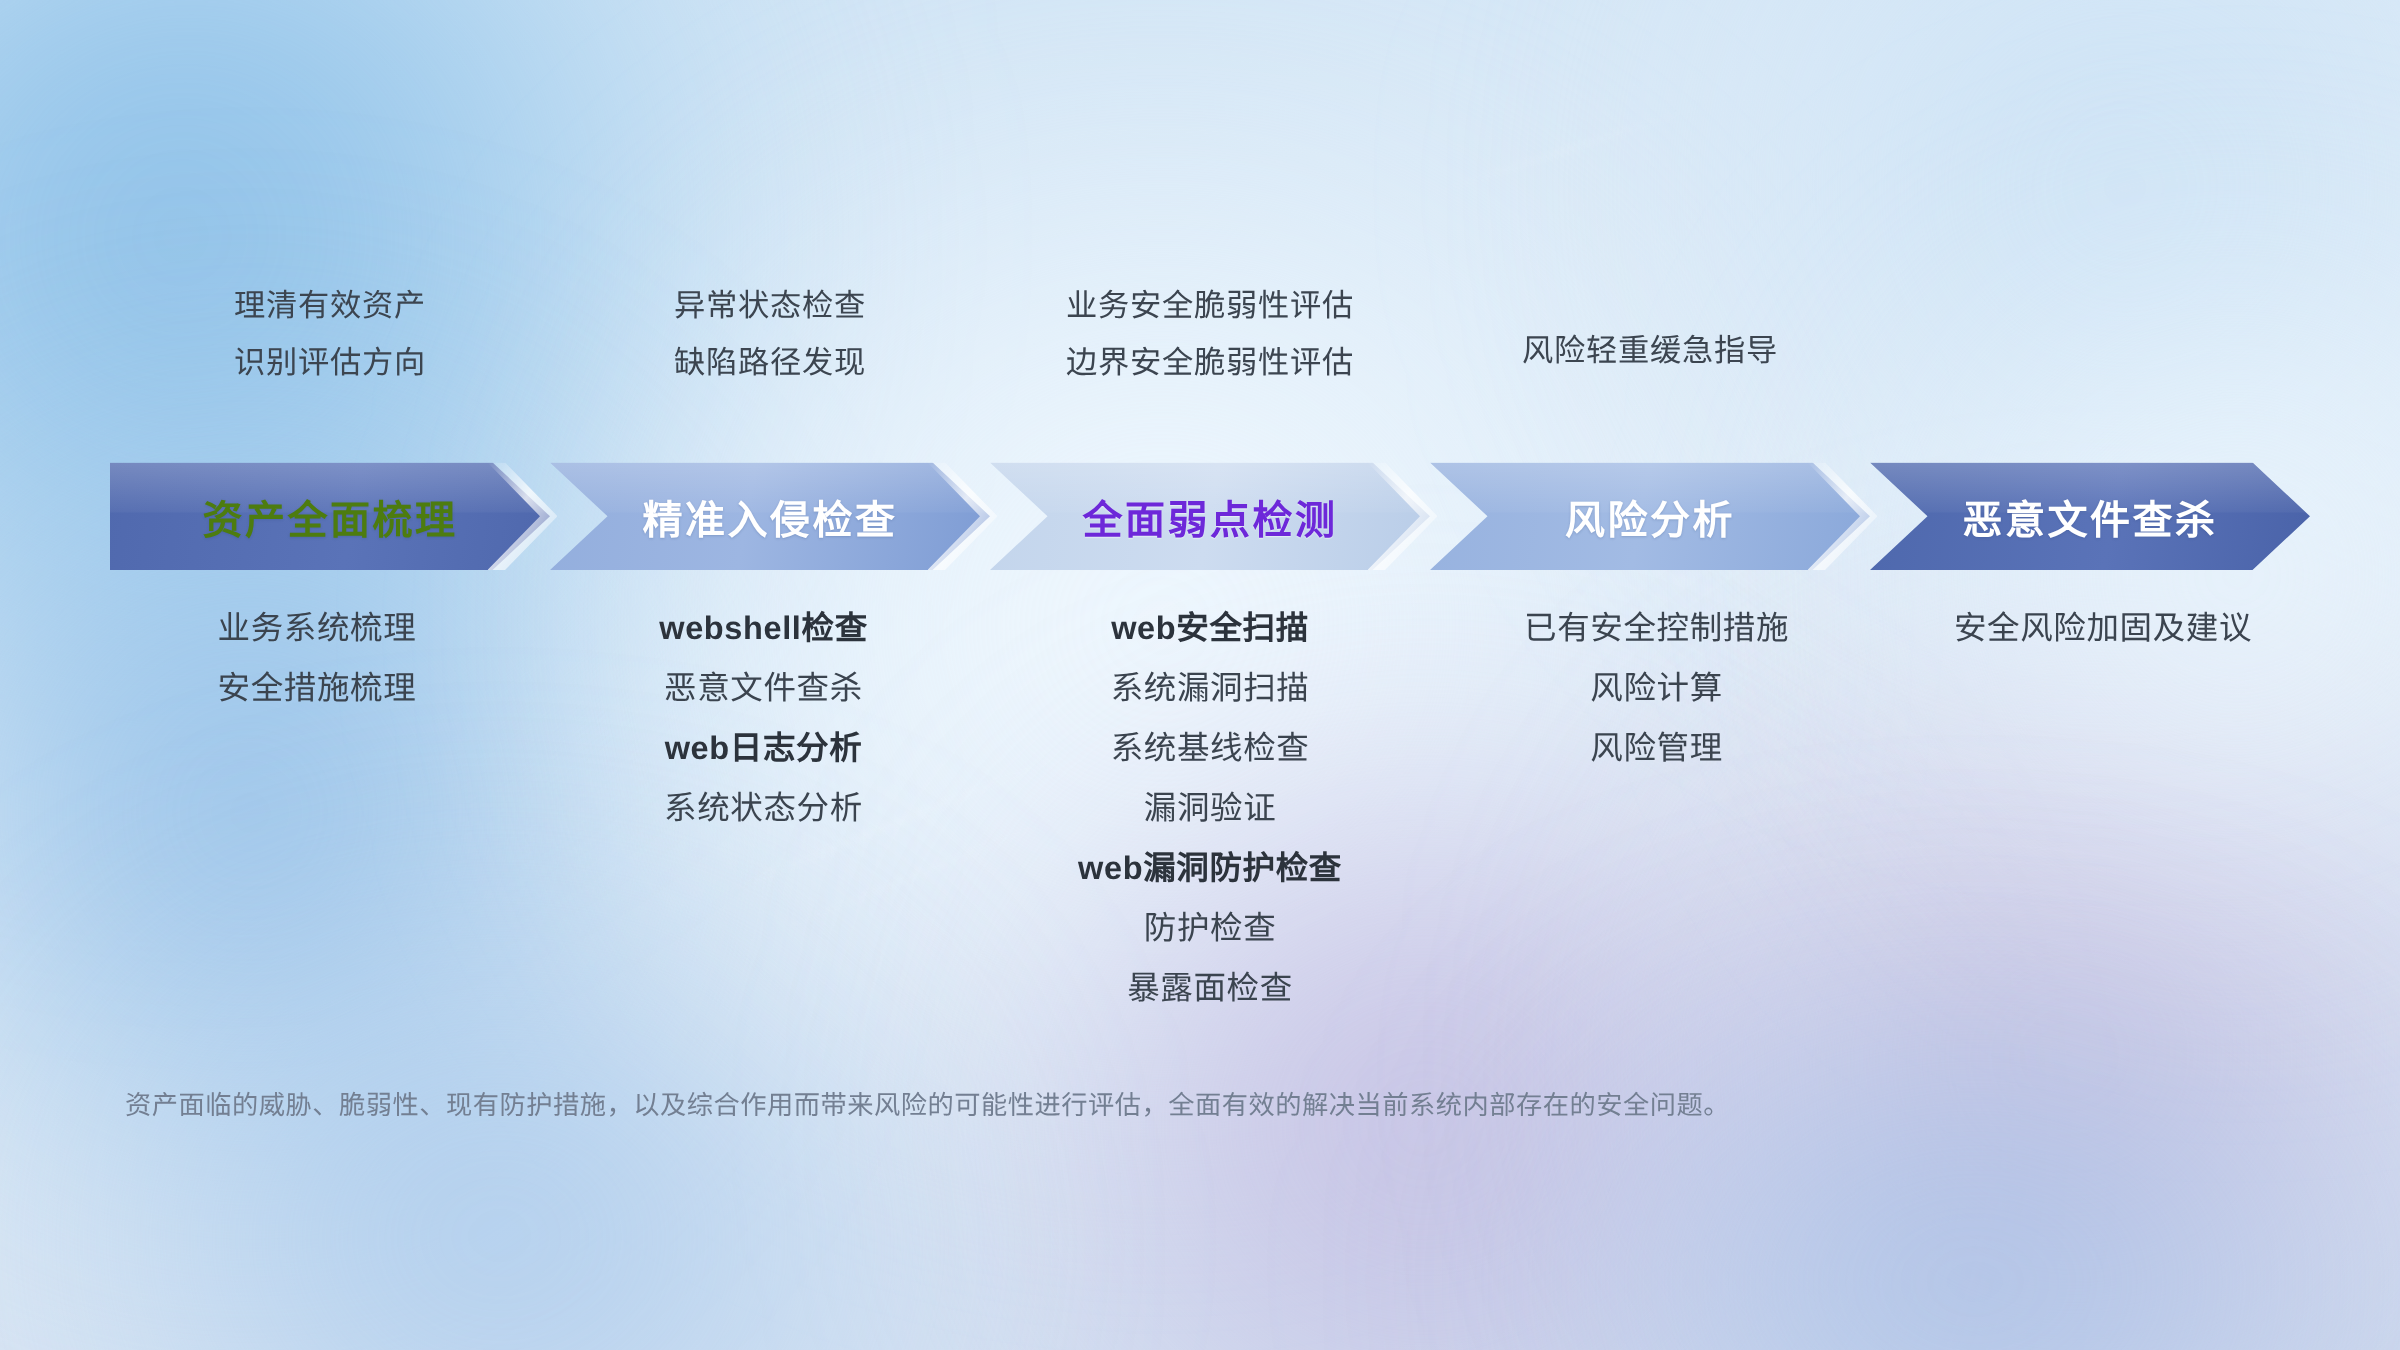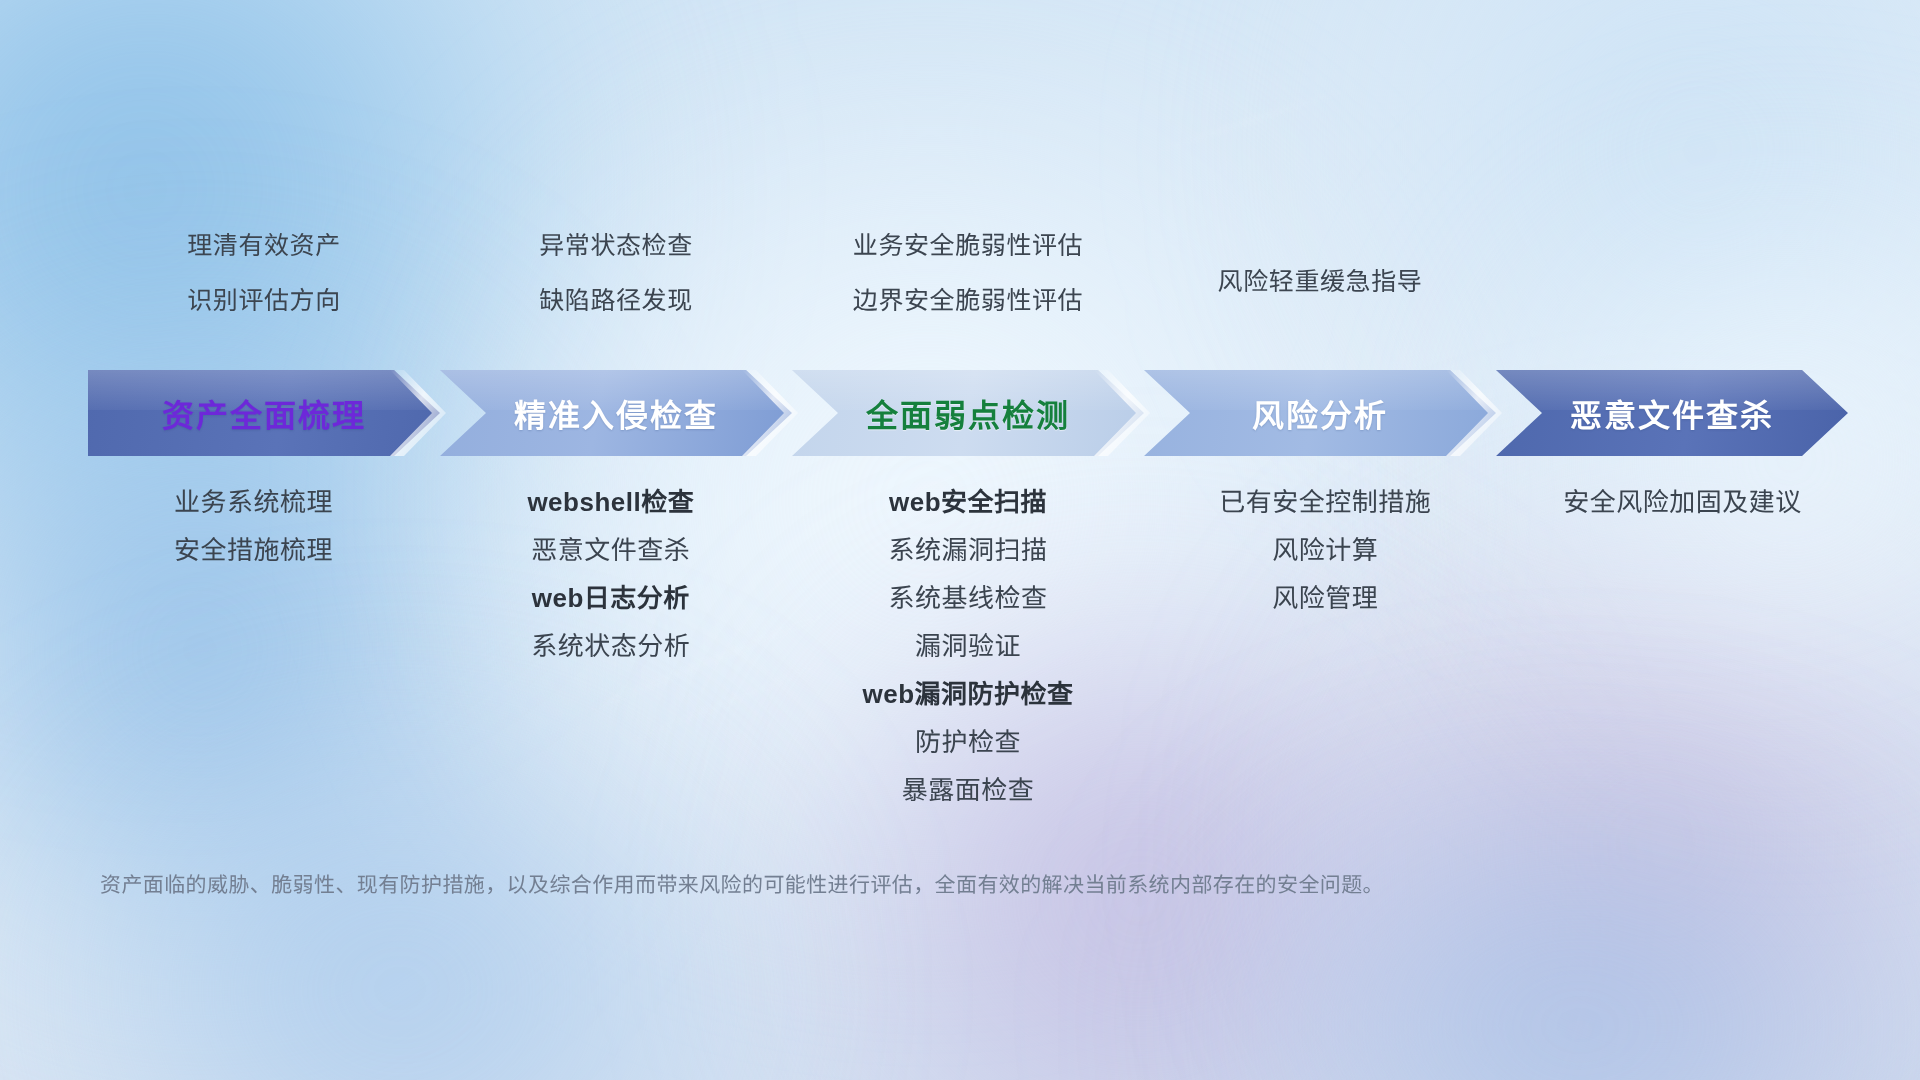--- a/index.html
+++ b/index.html
@@ -98,21 +98,21 @@
     position: absolute;
     left: 0;
     width: 1920px;
     display: flex;
   }
   .caption-row.top { top: 230px; }
   .cap-col {
     display: flex;
     flex-direction: column;
     align-items: center;
-    gap: 24px;
+    gap: 14px;
   }
   .cap-line {
     font-size: 25px;
     line-height: 1.22;
     color: #3c4550;
     letter-spacing: .6px;
     white-space: nowrap;
     font-weight: 400;
   }
 
@@ -229,29 +229,29 @@
         <div class="cap-line">边界安全脆弱性评估</div>
       </div>
       <div class="cap-col" style="width: 352px; padding-top: 36px;">
         <div class="cap-line">风险轻重缓急指导</div>
       </div>
     </div>
 
   <div id="chevron-band">
       <div class="chev" style="width: 352px; margin-left: 0px;">
         <div class="chev-shape" style="background: linear-gradient(100deg, rgb(80, 105, 174) 0%, rgb(90, 115, 184) 55%, rgb(79, 104, 173) 100%);"></div>
-        <span class="chev-label" style="color: #6d28d9;">资产全面梳理</span>
+        <span class="chev-label" style="color: #4d7c0f;">资产全面梳理</span>
       </div>
       <div class="chev has-notch" style="width: 352px; margin-left: 0px;">
         <div class="chev-shape" style="background: linear-gradient(100deg, rgb(147, 174, 221) 0%, rgb(157, 182, 226) 45%, rgb(126, 156, 212) 100%);"></div>
         <span class="chev-label" style="color: rgb(255, 255, 255);">精准入侵检查</span>
       </div>
       <div class="chev has-notch" style="width: 352px; margin-left: 0px;">
         <div class="chev-shape" style="background: linear-gradient(100deg, rgb(195, 213, 236) 0%, rgb(205, 220, 240) 50%, rgb(185, 205, 232) 100%);"></div>
-        <span class="chev-label" style="color: #15803d; text-shadow: rgba(255, 255, 255, 0.55) 0px 1px 1px;">全面弱点检测</span>
+        <span class="chev-label" style="color: #6d28d9; text-shadow: rgba(255, 255, 255, 0.55) 0px 1px 1px;">全面弱点检测</span>
       </div>
       <div class="chev has-notch" style="width: 352px; margin-left: 0px; text-align: right;">
         <div class="chev-shape" style="background: linear-gradient(100deg, rgb(151, 178, 223) 0%, rgb(162, 187, 228) 48%, rgb(138, 168, 218) 100%);"></div>
         <span class="chev-label" style="color: rgb(255, 255, 255);">风险分析</span>
       </div>
       <div class="chev has-notch" style="width: 352px; margin-left: 0px;">
         <div class="chev-shape" style="background: linear-gradient(100deg, rgb(78, 104, 173) 0%, rgb(90, 115, 184) 55%, rgb(74, 99, 169) 100%);"></div>
         <span class="chev-label" style="color: rgb(255, 255, 255);">恶意文件查杀</span>
       </div>
       <div class="chev-sep" style="left: 302px;"></div>

